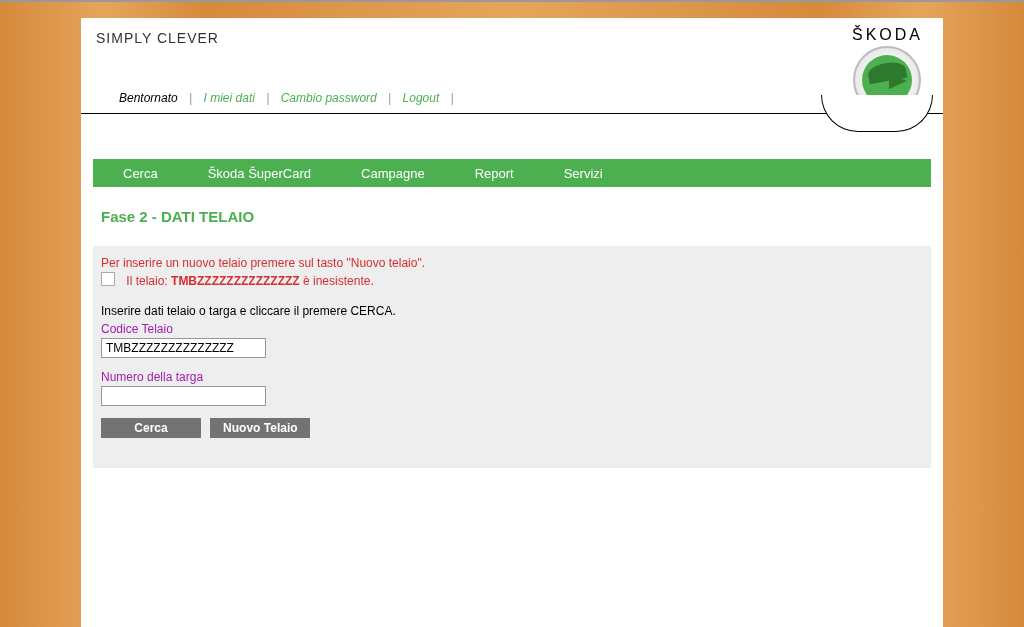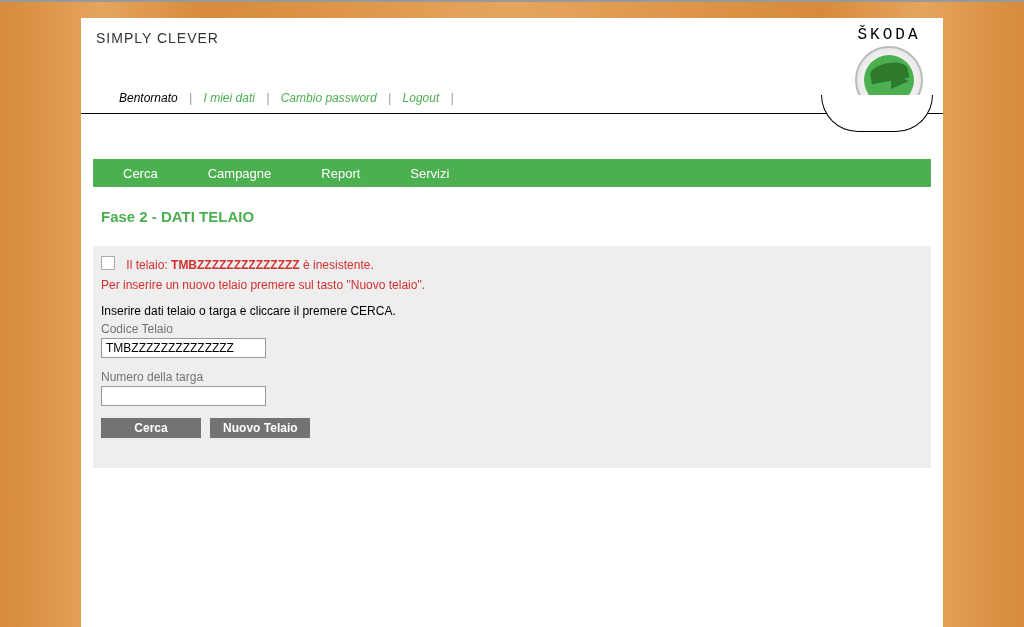--- a/index.html
+++ b/index.html
@@ -32,21 +32,20 @@
       top: 12px;
       font-size: 14px;
       letter-spacing: 1px;
       color: #333;
     }
     .brand {
       position: absolute;
       right: 20px;
       top: 8px;
       text-align: center;
-      font-family: Liberation Mono, monospace;
     }
     .brand-text {
       font-size: 16px;
       letter-spacing: 3px;
       color: #000;
       font-weight: 500;
       margin-bottom: 2px;
     }
     .logo-circle {
       width: 68px;
@@ -173,21 +172,21 @@
     }
     .error-line strong {
       font-weight: bold;
     }
     .instruction {
       color: #000;
       margin-top: 12px;
       margin-bottom: 4px;
     }
     .field-label {
-      color: #737373;
+      color: #a21caf;
       margin-bottom: 2px;
     }
     .text-input {
       width: 165px;
       padding: 2px 4px;
       font-size: 12px;
       border: 1px solid #999;
       background: #fff;
       font-family: Verdana, sans-serif;
       margin-bottom: 12px;
@@ -237,33 +236,34 @@
       <a href="#" class="green">Logout</a>
       <span class="sep">|</span>
     </div>
   </div>
   <div class="header-curve"></div>
 
   <div class="main-body">
 
     <div class="nav-bar">
       <a href="#">Cerca</a>
+      <a href="#">Škoda ŠuperCard</a>
       <a href="#">Campagne</a>
       <a href="#">Report</a>
       <a href="#">Servizi</a>
     </div>
 
     <div class="section-title">Fase 2 - DATI TELAIO</div>
 
     <div class="content">
+      <div class="error-line">Per inserire un nuovo telaio premere sul tasto "Nuovo telaio".</div>
       <div class="error-line">
         <span class="error-checkbox"></span>
         <span>Il telaio: </span><strong>TMBZZZZZZZZZZZZZZ</strong><span> è inesistente.</span>
       </div>
-      <div class="error-line">Per inserire un nuovo telaio premere sul tasto "Nuovo telaio".</div>
 
       <div class="instruction">Inserire dati telaio o targa e cliccare il premere CERCA.</div>
 
       <div class="field-label">Codice Telaio</div>
       <input type="text" class="text-input" value="TMBZZZZZZZZZZZZZZ" style="">
 
       <div class="field-label">Numero della targa</div>
       <input type="text" class="text-input" value="" style="">
 
       <div>

